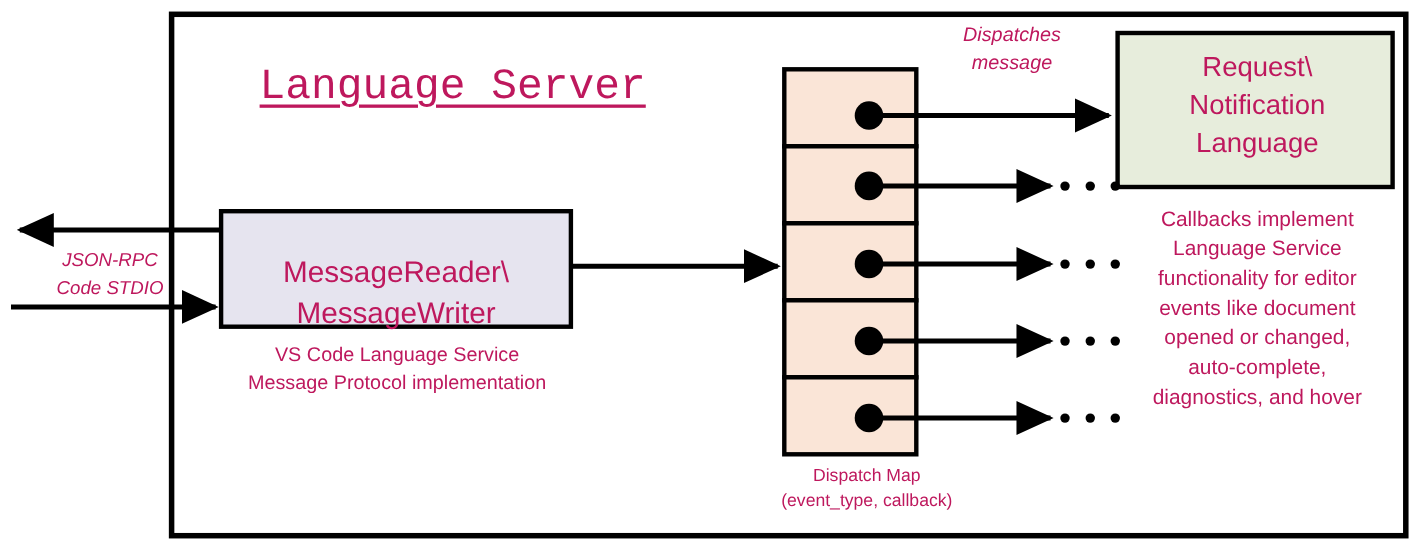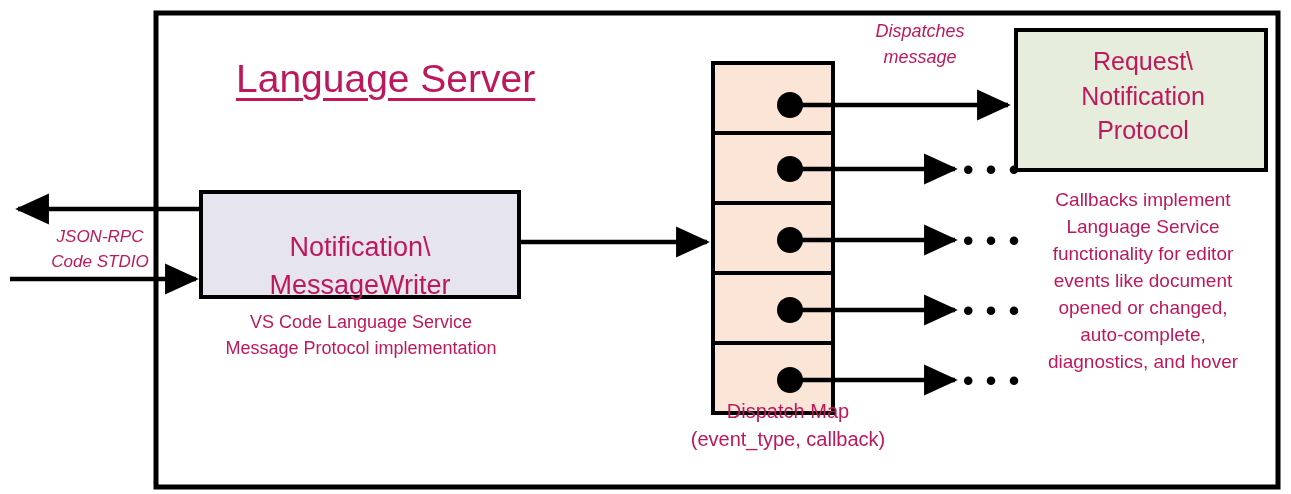--- a/index.html
+++ b/index.html
@@ -34,20 +34,21 @@
 
   
   #title-text {
     left: 236px;
     top: 56px;
     font-size: 39px;
     text-align: right;
     text-decoration: underline;
     text-underline-offset: 6px;
     text-decoration-thickness: 3px;
+    font-family: Liberation Mono, monospace;
   }
 
   
   #rpc-label {
     left: 20px;
     top: 225px;
     width: 160px;
     font-size: 17px;
     line-height: 1.45;
   }
@@ -82,23 +83,23 @@
     left: 830px;
     top: 18px;
     width: 180px;
     font-size: 18px;
     line-height: 1.46;
   }
 
   
   #map-caption {
     left: 648px;
-    top: 397px;
+    top: 422px;
     width: 280px;
-    font-size: 20px;
+    font-size: 16px;
     line-height: 1.42;
   }
 
   
   #callback-box-text {
     left: 1018px;
     top: 44px;
     width: 250px;
     font-size: 25px;
     line-height: 1.38;
@@ -161,40 +162,40 @@
     <line x1="790" y1="380" x2="955" y2="380" stroke="#000" stroke-width="4.5" marker-end="url(#arrowR)"></line>
 
     <rect x="1016" y="30" width="250" height="140" fill="#E7EDDC" stroke="#000" stroke-width="4"></rect>
   </svg>
 
   <div class="txt" id="title-text">Language Server</div>
 
   <div class="txt italic" id="rpc-label">JSON-RPC
 Code STDIO</div>
 
-  <div class="txt" id="reader-box-text">Notification\
+  <div class="txt" id="reader-box-text">MessageReader\
 MessageWriter</div>
   <div class="txt" id="reader-caption">VS Code Language Service
 Message Protocol implementation</div>
 
 
   <div class="txt italic" id="dispatch-label">Dispatches
 message</div>
 
   <div class="txt" id="map-caption">Dispatch Map
 (event_type, callback)</div>
 
   <div class="ellipsis" style="left:963px; top:153px;">• • •</div>
   <div class="ellipsis" style="left:963px; top:224px;">• • •</div>
   <div class="ellipsis" style="left:963px; top:294px;">• • •</div>
   <div class="ellipsis" style="left:963px; top:364px;">• • •</div>
 
   <div class="txt" id="callback-box-text">Request\
 Notification
-Protocol</div>
+Language</div>
   <div class="txt" id="callback-caption">Callbacks implement
 Language Service
 functionality for editor
 events like document
 opened or changed,
 auto-complete,
 diagnostics, and hover</div>
 
 </div>
 

